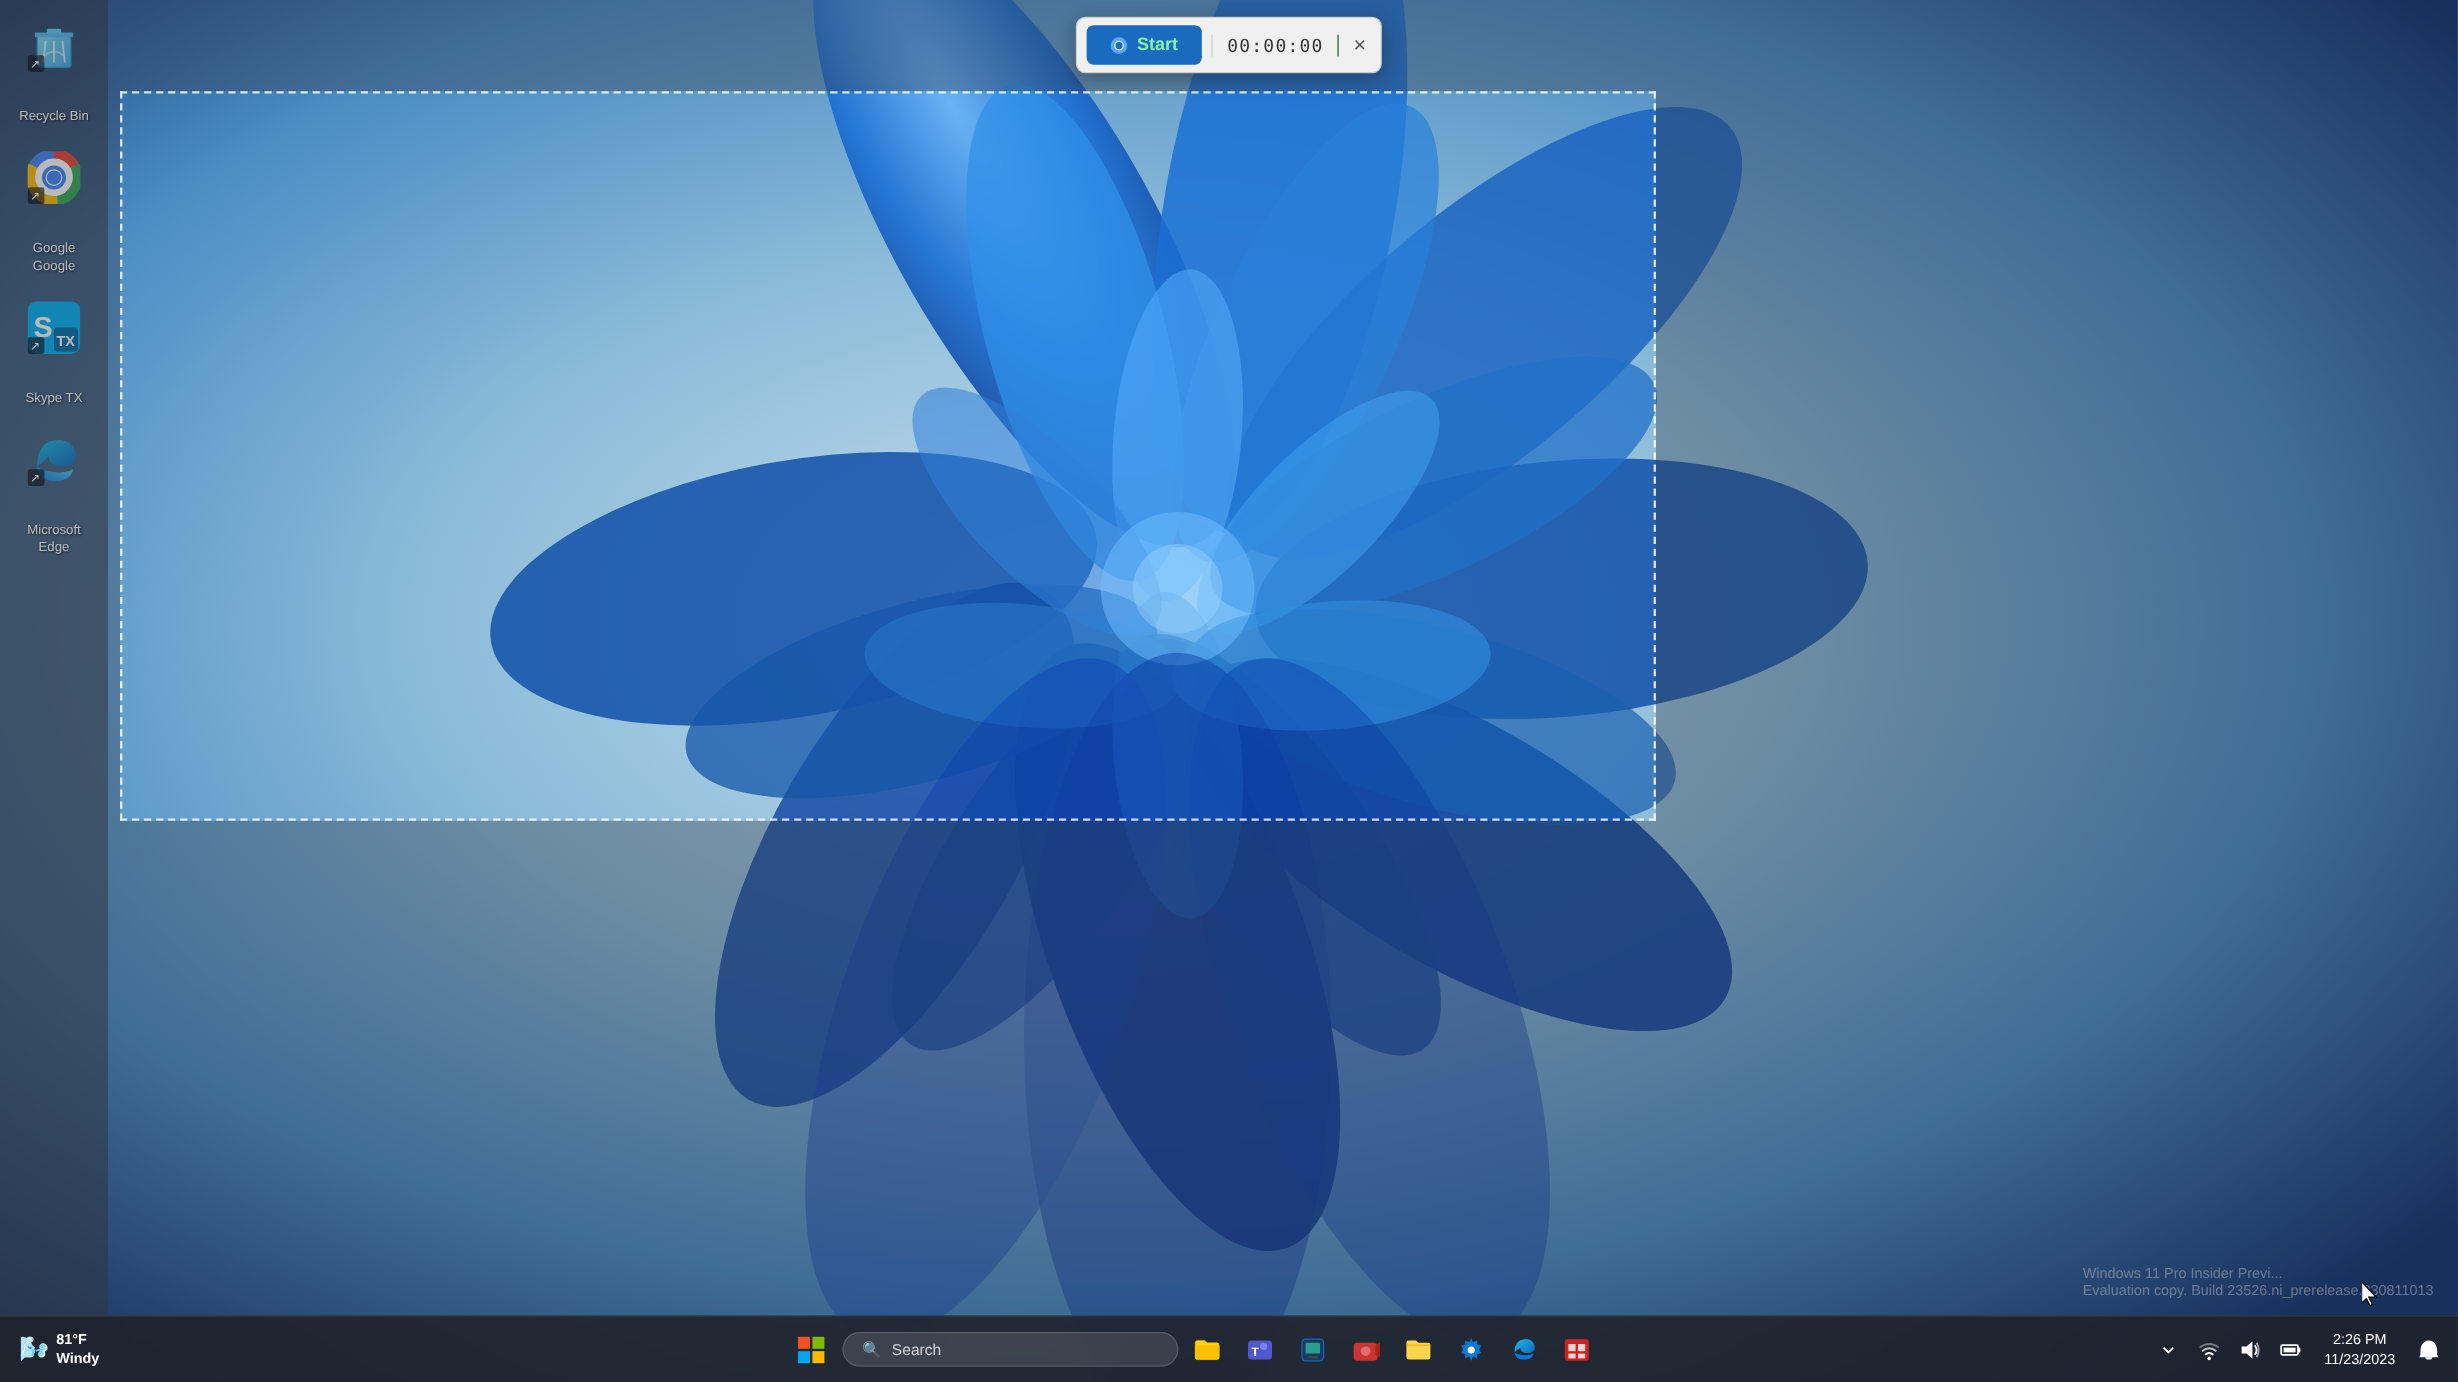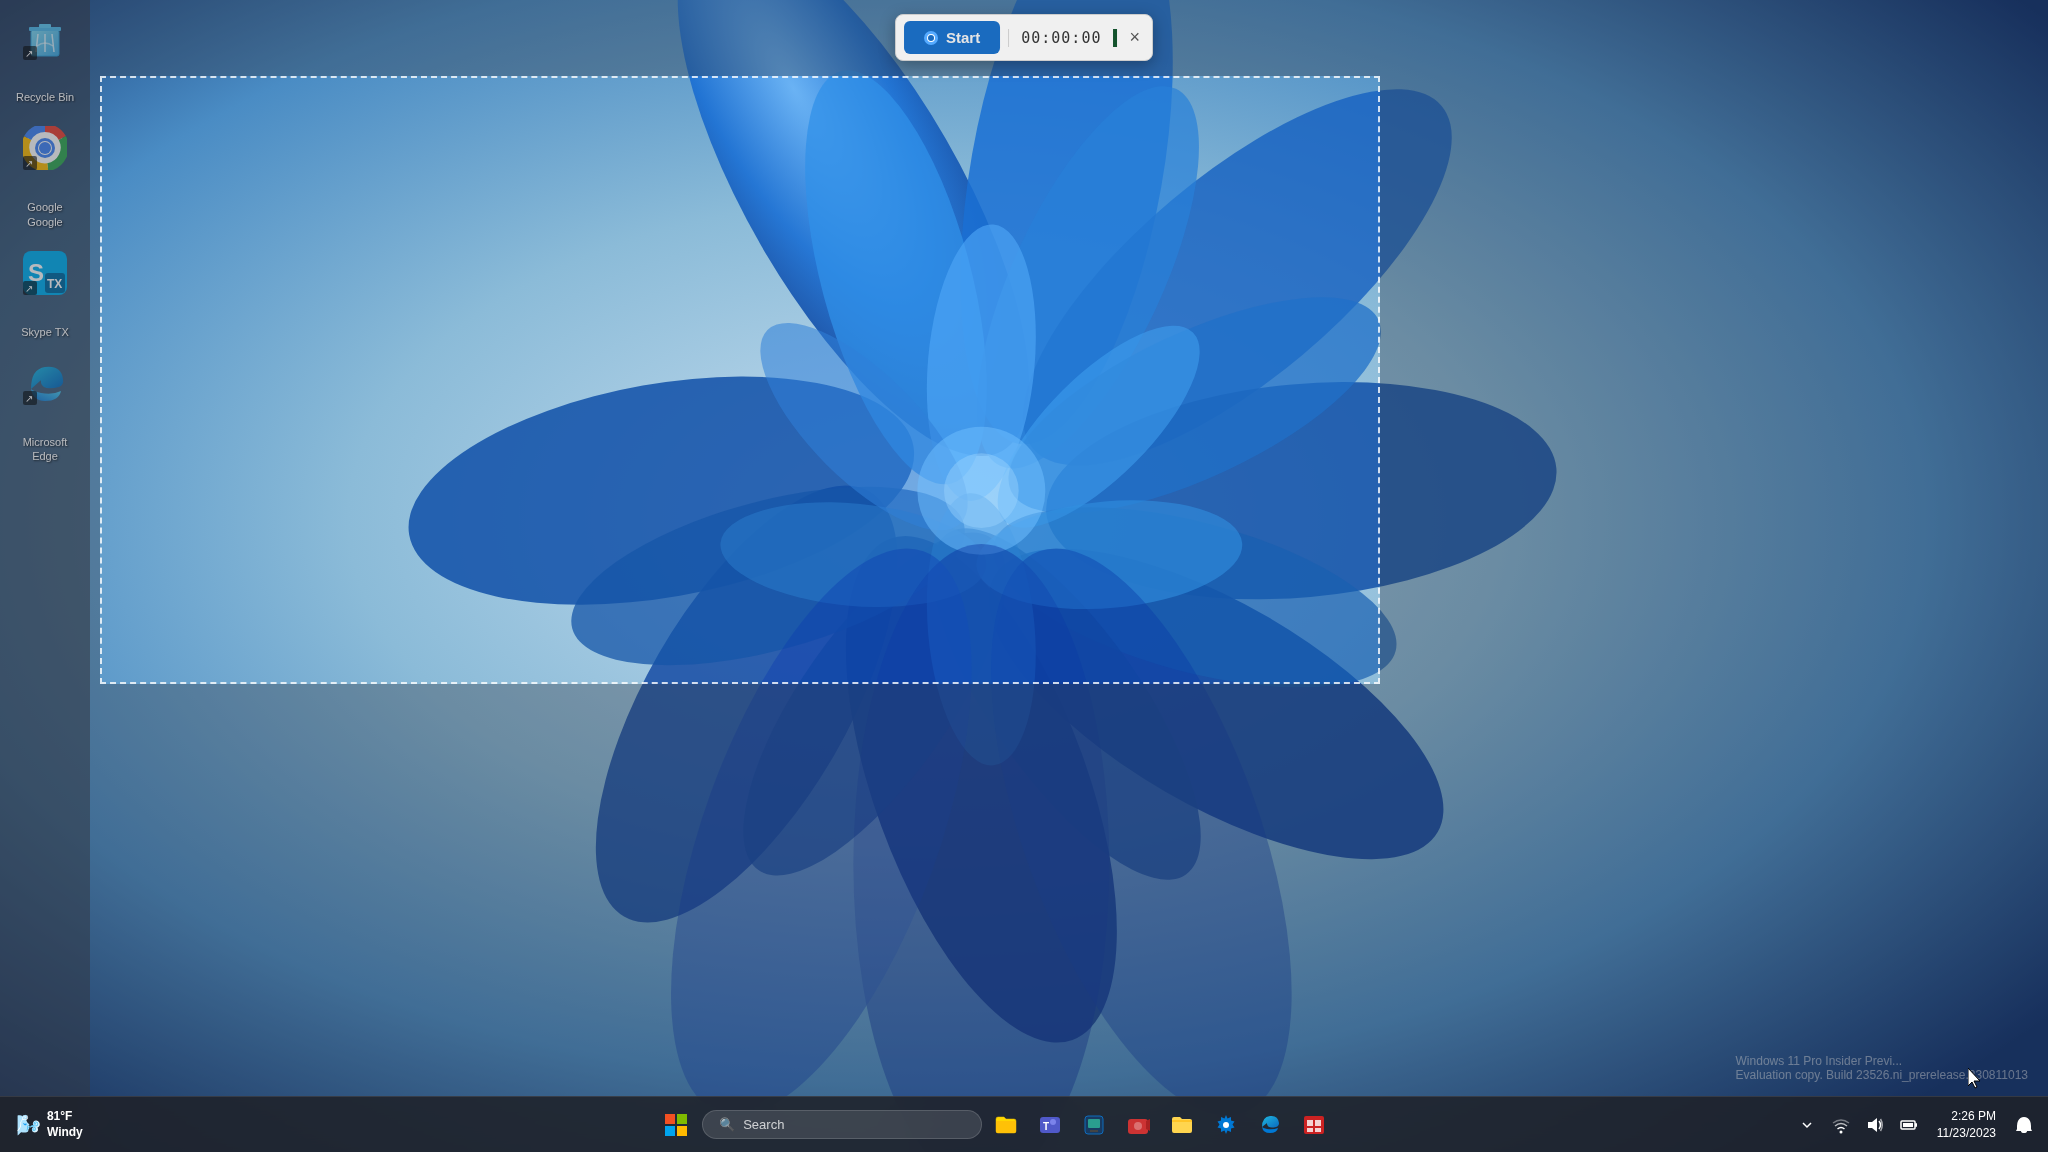--- a/index.html
+++ b/index.html
@@ -100,21 +100,21 @@
       display: flex;
       align-items: center;
       padding: 6px 8px;
       gap: 8px;
       z-index: 100;
       box-shadow: 0 4px 16px rgba(0,0,0,0.3);
     }
 
     #start-button {
       background: #1a6bbf;
-      color: #e5e5e5;
+      color: #86efac;
       border: none;
       border-radius: 6px;
       padding: 8px 20px;
       font-size: 15px;
       font-weight: 600;
       cursor: pointer;
       display: flex;
       align-items: center;
       gap: 8px;
     }
@@ -136,21 +136,21 @@
       border-radius: 50%;
       background: #1a6bbf;
     }
 
     #timer-display {
       font-size: 15px;
       color: #333;
       font-family: monospace;
       padding: 0 12px;
       border-left: 1px solid #ccc;
-      border-right: 4px solid #14532d;
+      border-right: 1px solid #14532d;
       letter-spacing: 1px;
     }
 
     #close-capture-btn {
       background: none;
       border: none;
       cursor: pointer;
       font-size: 18px;
       color: #555;
       padding: 0 4px;
@@ -265,21 +265,21 @@
       justify-content: center;
       cursor: pointer;
       border-radius: 4px;
       font-size: 14px;
       color: white;
     }
 
     #clock {
       display: flex;
       flex-direction: column;
-      align-items: flex-end;
+      align-items: center;
       color: white;
       font-size: 12px;
       line-height: 1.4;
       cursor: pointer;
       padding: 4px 6px;
       border-radius: 4px;
     }
 
     #notification-btn {
       width: 32px;

